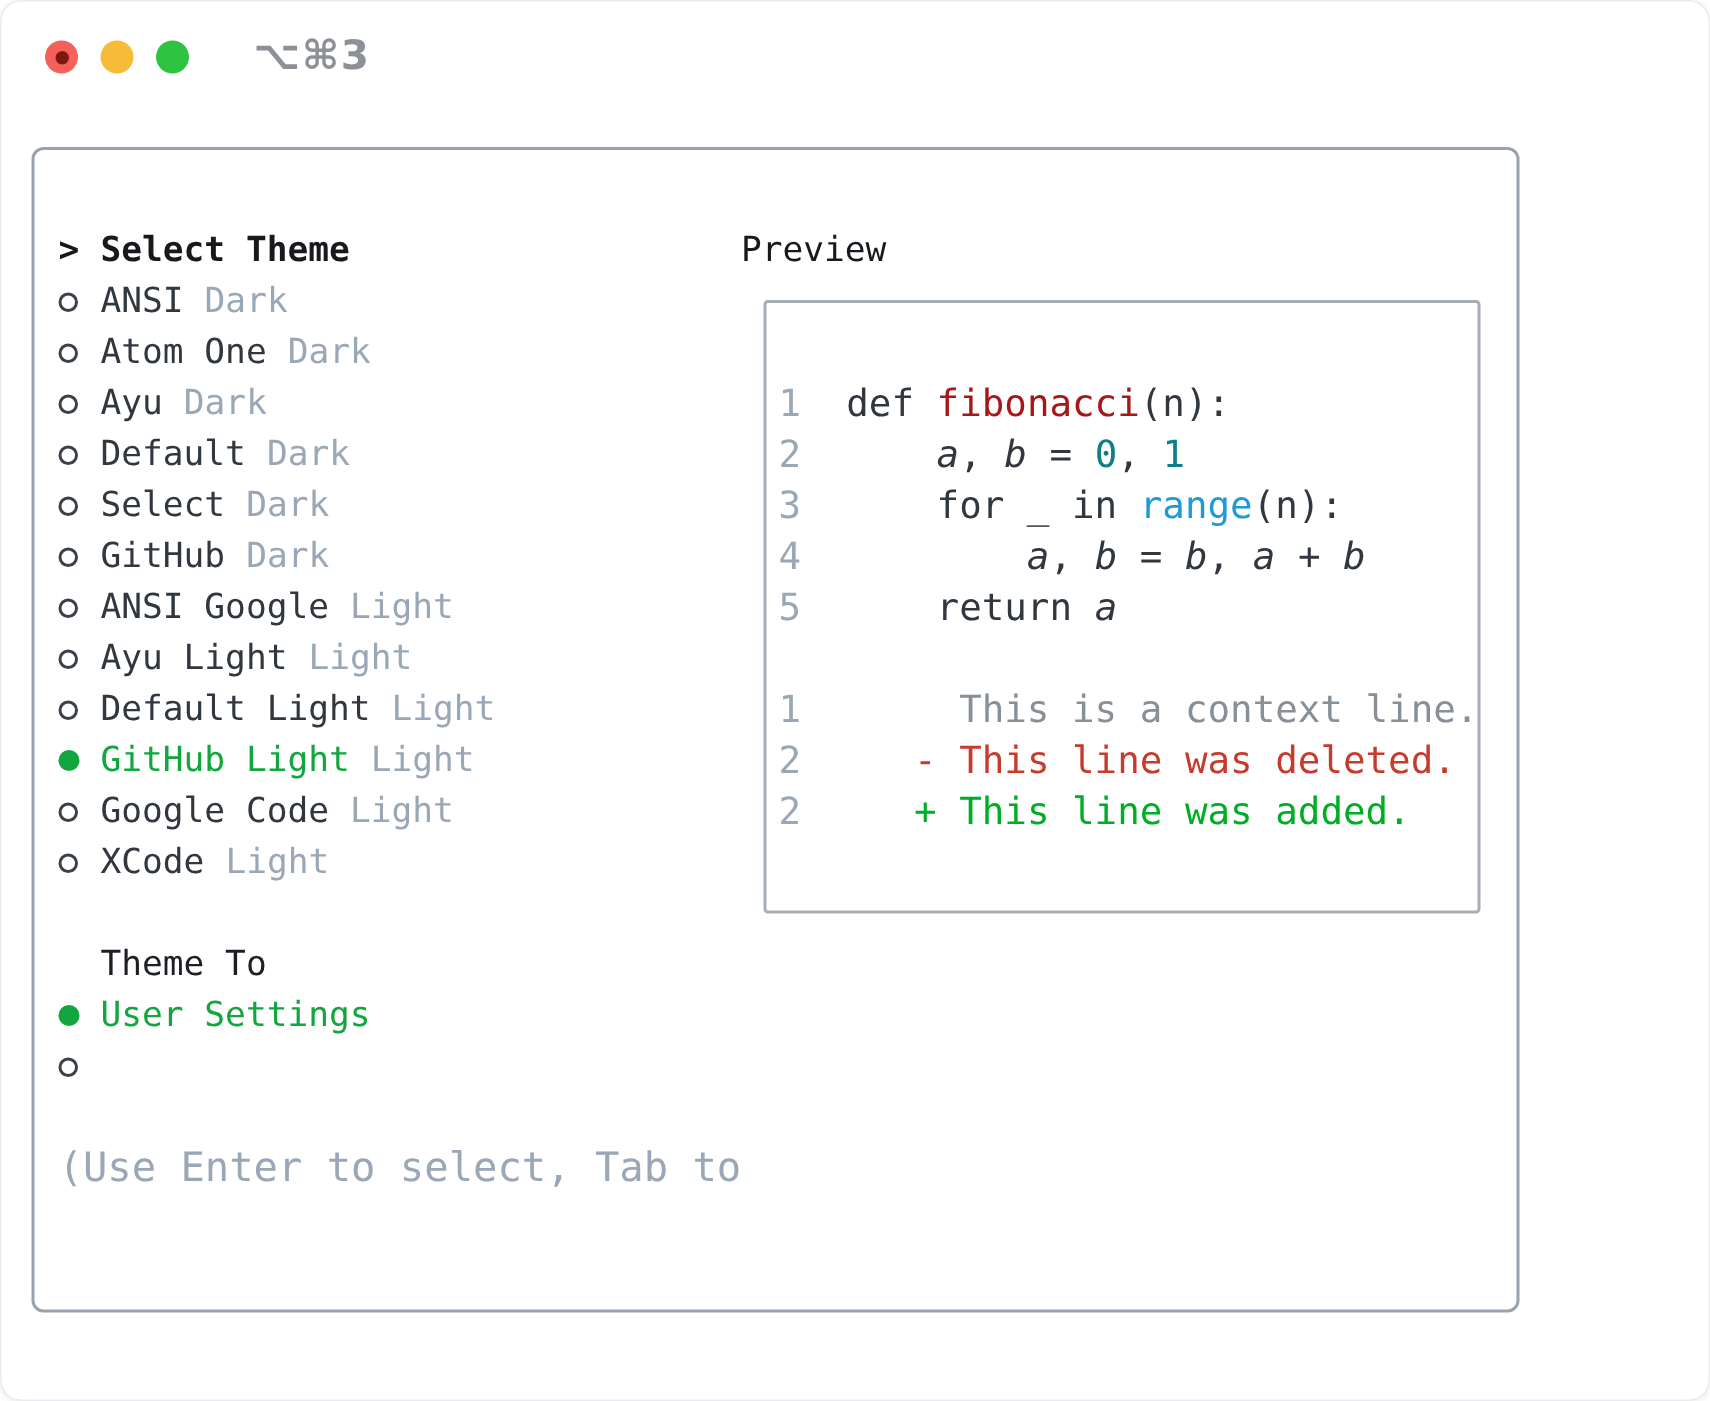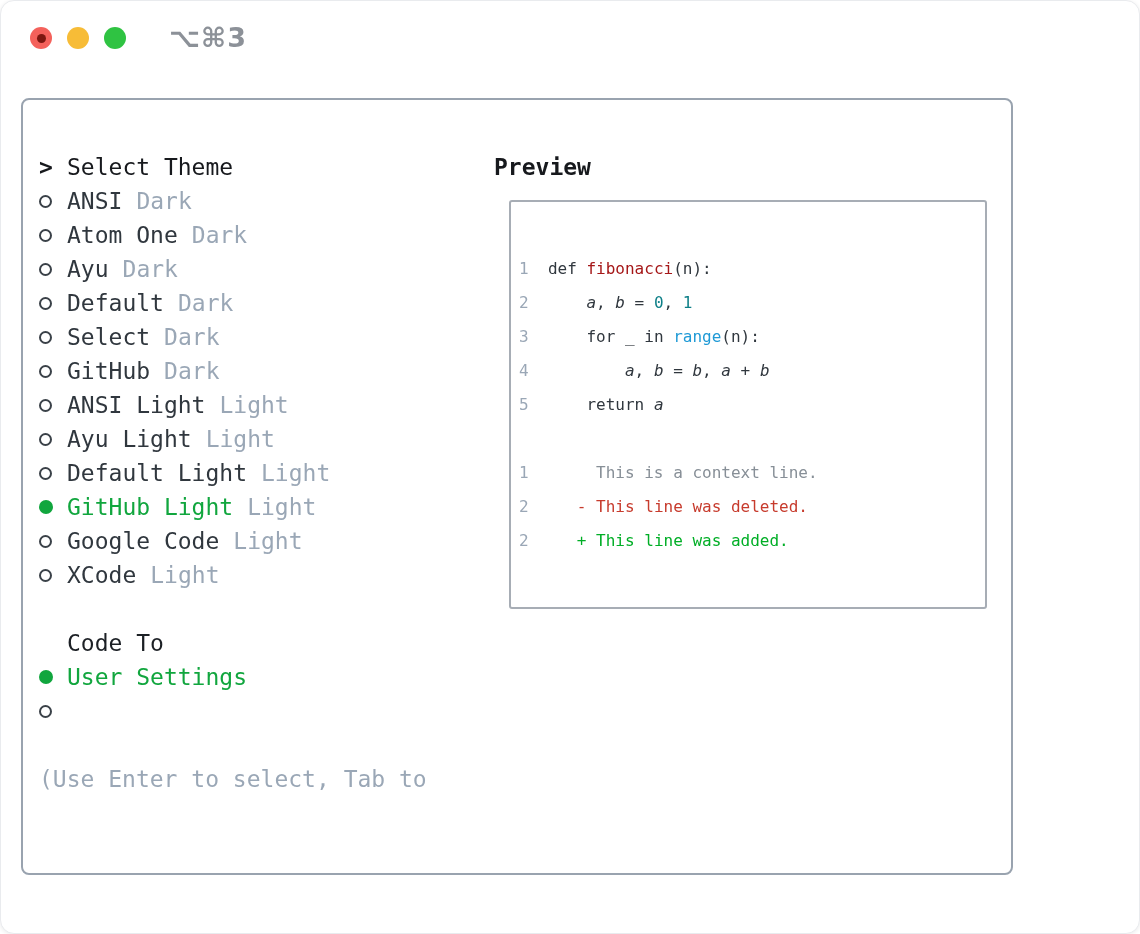--- a/index.html
+++ b/index.html
@@ -34,37 +34,37 @@
     border:2px solid var(--panel-border); border-radius:8px; box-sizing:border-box;
     background:#fff;
   }
   
   .left-col{position:absolute; left:16px; top:50px; width:450px; font-size:23px; color:var(--text-dark);}
   .row{display:flex; align-items:center; height:34px; white-space:pre;}
   .cell-bullet{width:28px; display:inline-flex; align-items:center; flex:none;}
   .chevron{font-weight:bold; color:var(--heading-dark);}
   .radio{width:13px; height:13px; border-radius:50%; border:2px solid #3a4148; box-sizing:border-box; display:inline-block;}
   .radio.on{width:14px; height:14px; background:var(--accent-green); border-color:var(--accent-green);}
-  .hdr-label{font-weight:normal; color:var(--heading-dark);}
+  .hdr-label{font-weight:bold; color:var(--heading-dark);}
   .t-name{color:var(--text-dark);}
   .t-name.sel{color:var(--accent-green);}
   .t-tag{color:var(--muted); margin-left:14px;}
   .apply-label{color:#1c2025;}
-  .hint-line{height:34px; line-height:34px; white-space:pre; color:var(--muted); font-size:23px;}
+  .hint-line{height:34px; line-height:34px; white-space:pre; color:var(--muted); font-size:27px;}
   
   .preview-title{
     position:absolute; left:471px; top:50px; height:34px; line-height:34px;
-    font-size:23px; font-weight:bold; color:var(--heading-dark);
+    font-size:23px; font-weight:normal; color:var(--heading-dark);
   }
   .preview-box{
     position:absolute; left:486px; top:100px; width:478px; height:409px;
     border:2px solid var(--preview-border); border-radius:3px; box-sizing:border-box;
     overflow:hidden; background:#fff;
   }
-  .code{margin:0; padding:50px 0 0 8px; font-size:16px; line-height:34px;
+  .code{margin:0; padding:50px 0 0 8px; font-size:25px; line-height:34px;
         font-family:"DejaVu Sans Mono","Liberation Mono",monospace;}
   .cl{height:34px; line-height:34px; white-space:pre;}
   .ln{color:var(--muted);}
   .tk-pl{color:var(--text-dark);}
   .tk-kw{color:var(--text-dark);}
   .tk-fn{color:var(--func-red);}
   .tk-bi{color:var(--builtin-blue);}
   .tk-lit{color:var(--literal-teal);}
   .tk-var{color:var(--text-dark); font-style:italic;}
   .tk-ctx{color:var(--context-gray);}
@@ -90,31 +90,31 @@
         <span class="cell-bullet chevron">&gt;</span>
         <span class="hdr-label">Select Theme</span>
       </div>
       <div id="theme-rows">
           <div class="row"><span class="cell-bullet"><span class="radio"></span></span><span class="t-name">ANSI</span><span class="t-tag">Dark</span></div>
           <div class="row"><span class="cell-bullet"><span class="radio"></span></span><span class="t-name">Atom One</span><span class="t-tag">Dark</span></div>
           <div class="row"><span class="cell-bullet"><span class="radio"></span></span><span class="t-name">Ayu</span><span class="t-tag">Dark</span></div>
           <div class="row"><span class="cell-bullet"><span class="radio"></span></span><span class="t-name">Default</span><span class="t-tag">Dark</span></div>
           <div class="row"><span class="cell-bullet"><span class="radio"></span></span><span class="t-name">Select</span><span class="t-tag">Dark</span></div>
           <div class="row"><span class="cell-bullet"><span class="radio"></span></span><span class="t-name">GitHub</span><span class="t-tag">Dark</span></div>
-          <div class="row"><span class="cell-bullet"><span class="radio"></span></span><span class="t-name">ANSI Light</span><span class="t-tag">Light</span></div>
+          <div class="row"><span class="cell-bullet"><span class="radio"></span></span><span class="t-name">ANSI Google</span><span class="t-tag">Light</span></div>
           <div class="row"><span class="cell-bullet"><span class="radio"></span></span><span class="t-name">Ayu Light</span><span class="t-tag">Light</span></div>
           <div class="row"><span class="cell-bullet"><span class="radio"></span></span><span class="t-name">Default Light</span><span class="t-tag">Light</span></div>
           <div class="row"><span class="cell-bullet"><span class="radio on"></span></span><span class="t-name sel">GitHub Light</span><span class="t-tag">Light</span></div>
           <div class="row"><span class="cell-bullet"><span class="radio"></span></span><span class="t-name">Google Code</span><span class="t-tag">Light</span></div>
           <div class="row"><span class="cell-bullet"><span class="radio"></span></span><span class="t-name">XCode</span><span class="t-tag">Light</span></div>
         </div>
       <div class="row"></div>
       <div class="row">
         <span class="cell-bullet"></span>
-        <span class="apply-label">Code To</span>
+        <span class="apply-label">Theme To</span>
       </div>
       <div id="apply-rows">
           <div class="row"><span class="cell-bullet"><span class="radio on"></span></span><span class="t-name sel">User Settings</span></div>
           <div class="row"><span class="cell-bullet"><span class="radio"></span></span></div>
         </div>
       <div class="row"></div>
       <div id="hint-rows">
           <div class="hint-line">(Use Enter to select, Tab to</div>
         </div>
     </div>

